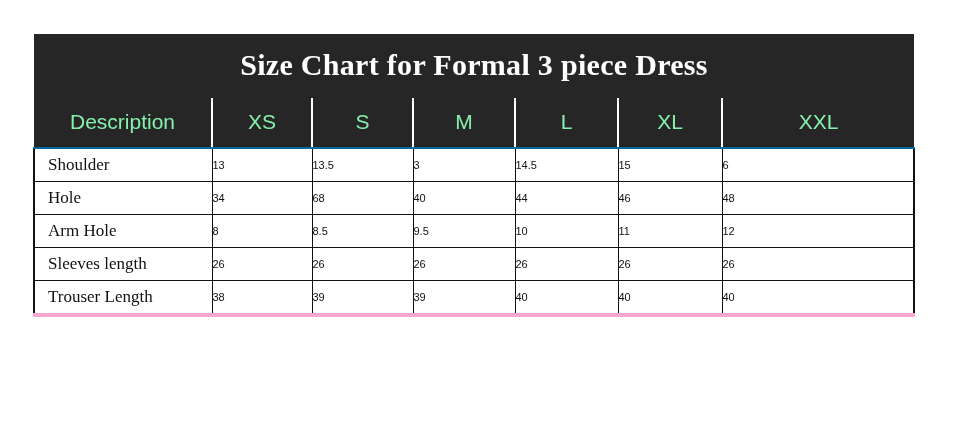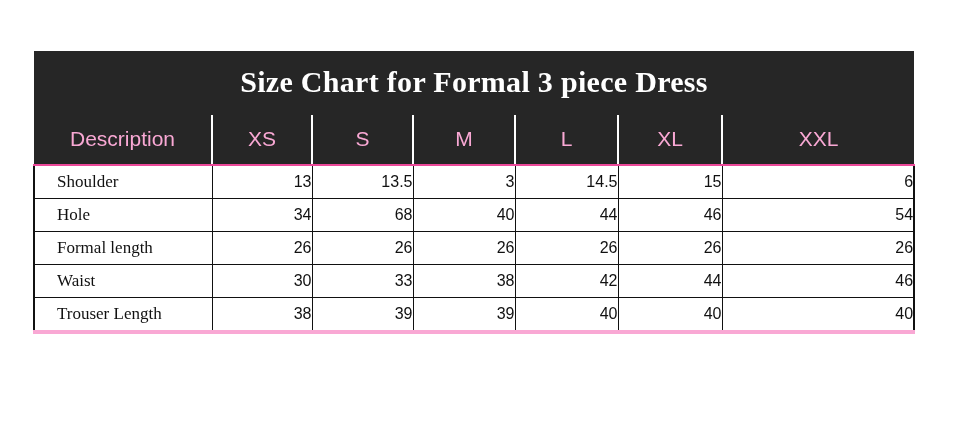--- a/index.html
+++ b/index.html
@@ -9,21 +9,21 @@
   body {
     width: 962px;
     height: 425px;
     background: #ffffff;
     font-family: "Liberation Sans", sans-serif;
     overflow: hidden;
   }
   .chart-wrap {
     position: absolute;
     left: 33px;
-    top: 51px;
+    top: 34px;
     width: 880px;
   }
   table.size-chart {
     border-collapse: collapse;
     width: 880px;
     table-layout: fixed;
     background: #ffffff;
   }
   .title-cell {
     background: #262626;
@@ -31,54 +31,54 @@
     font-family: "Liberation Serif", serif;
     font-weight: bold;
     font-size: 30px;
     text-align: center;
     padding: 14px 0 16px 0;
     letter-spacing: 0.3px;
     border: none;
   }
   .header-row td {
     background: #262626;
-    color: #f9a8d4;
+    color: #86efac;
     font-family: "Liberation Sans", sans-serif;
     font-weight: normal;
     font-size: 21px;
     text-align: center;
     padding: 12px 0 13px 0;
     border-right: 2px solid #ffffff;
-    border-bottom: 2px solid #ec4899;
+    border-bottom: 2px solid #0369a1;
     margin-left: 10px;
   }
   .header-row td:last-child {
     border-right: none;
   }
   .header-row td.desc-head {
     font-size: 21px;
   }
   tbody td {
     border: 1.5px solid #111111;
     font-size: 16px;
     color: #111111;
     height: 23px;
     padding: 4px 0 5px 0;
   }
   tbody td.rowlabel {
     font-family: "Liberation Serif", serif;
     font-size: 17px;
     text-align: left;
-    padding-left: 22px;
+    padding-left: 13px;
     border-left: 2px solid #111111;
   }
   tbody td.val {
     font-family: "Liberation Sans", sans-serif;
-    text-align: right;
-    font-size: 16px;
+    text-align: left;
+    font-size: 11px;
   }
   tbody tr:last-child td {
     border-bottom: 4px solid #f9a8d4;
   }
   tbody td:last-child {
     border-right: 2px solid #111111;
   }
   col.c-desc { width: 178px; }
   col.c-xs   { width: 100px; }
   col.c-s    { width: 101px; }
@@ -125,39 +125,39 @@
         <td class="val">15</td>
         <td class="val">6</td>
       </tr>
       <tr>
         <td class="rowlabel">Hole</td>
         <td class="val">34</td>
         <td class="val">68</td>
         <td class="val">40</td>
         <td class="val">44</td>
         <td class="val">46</td>
-        <td class="val">54</td>
+        <td class="val">48</td>
       </tr>
       <tr>
-        <td class="rowlabel">Formal length</td>
+        <td class="rowlabel">Arm Hole</td>
+        <td class="val">8</td>
+        <td class="val">8.5</td>
+        <td class="val">9.5</td>
+        <td class="val">10</td>
+        <td class="val">11</td>
+        <td class="val">12</td>
+      </tr>
+      <tr>
+        <td class="rowlabel">Sleeves length</td>
         <td class="val">26</td>
         <td class="val">26</td>
         <td class="val">26</td>
         <td class="val">26</td>
         <td class="val">26</td>
         <td class="val">26</td>
-      </tr>
-      <tr>
-        <td class="rowlabel">Waist</td>
-        <td class="val">30</td>
-        <td class="val">33</td>
-        <td class="val">38</td>
-        <td class="val">42</td>
-        <td class="val">44</td>
-        <td class="val">46</td>
       </tr>
       <tr>
         <td class="rowlabel">Trouser Length</td>
         <td class="val">38</td>
         <td class="val">39</td>
         <td class="val">39</td>
         <td class="val">40</td>
         <td class="val">40</td>
         <td class="val">40</td>
       </tr>

